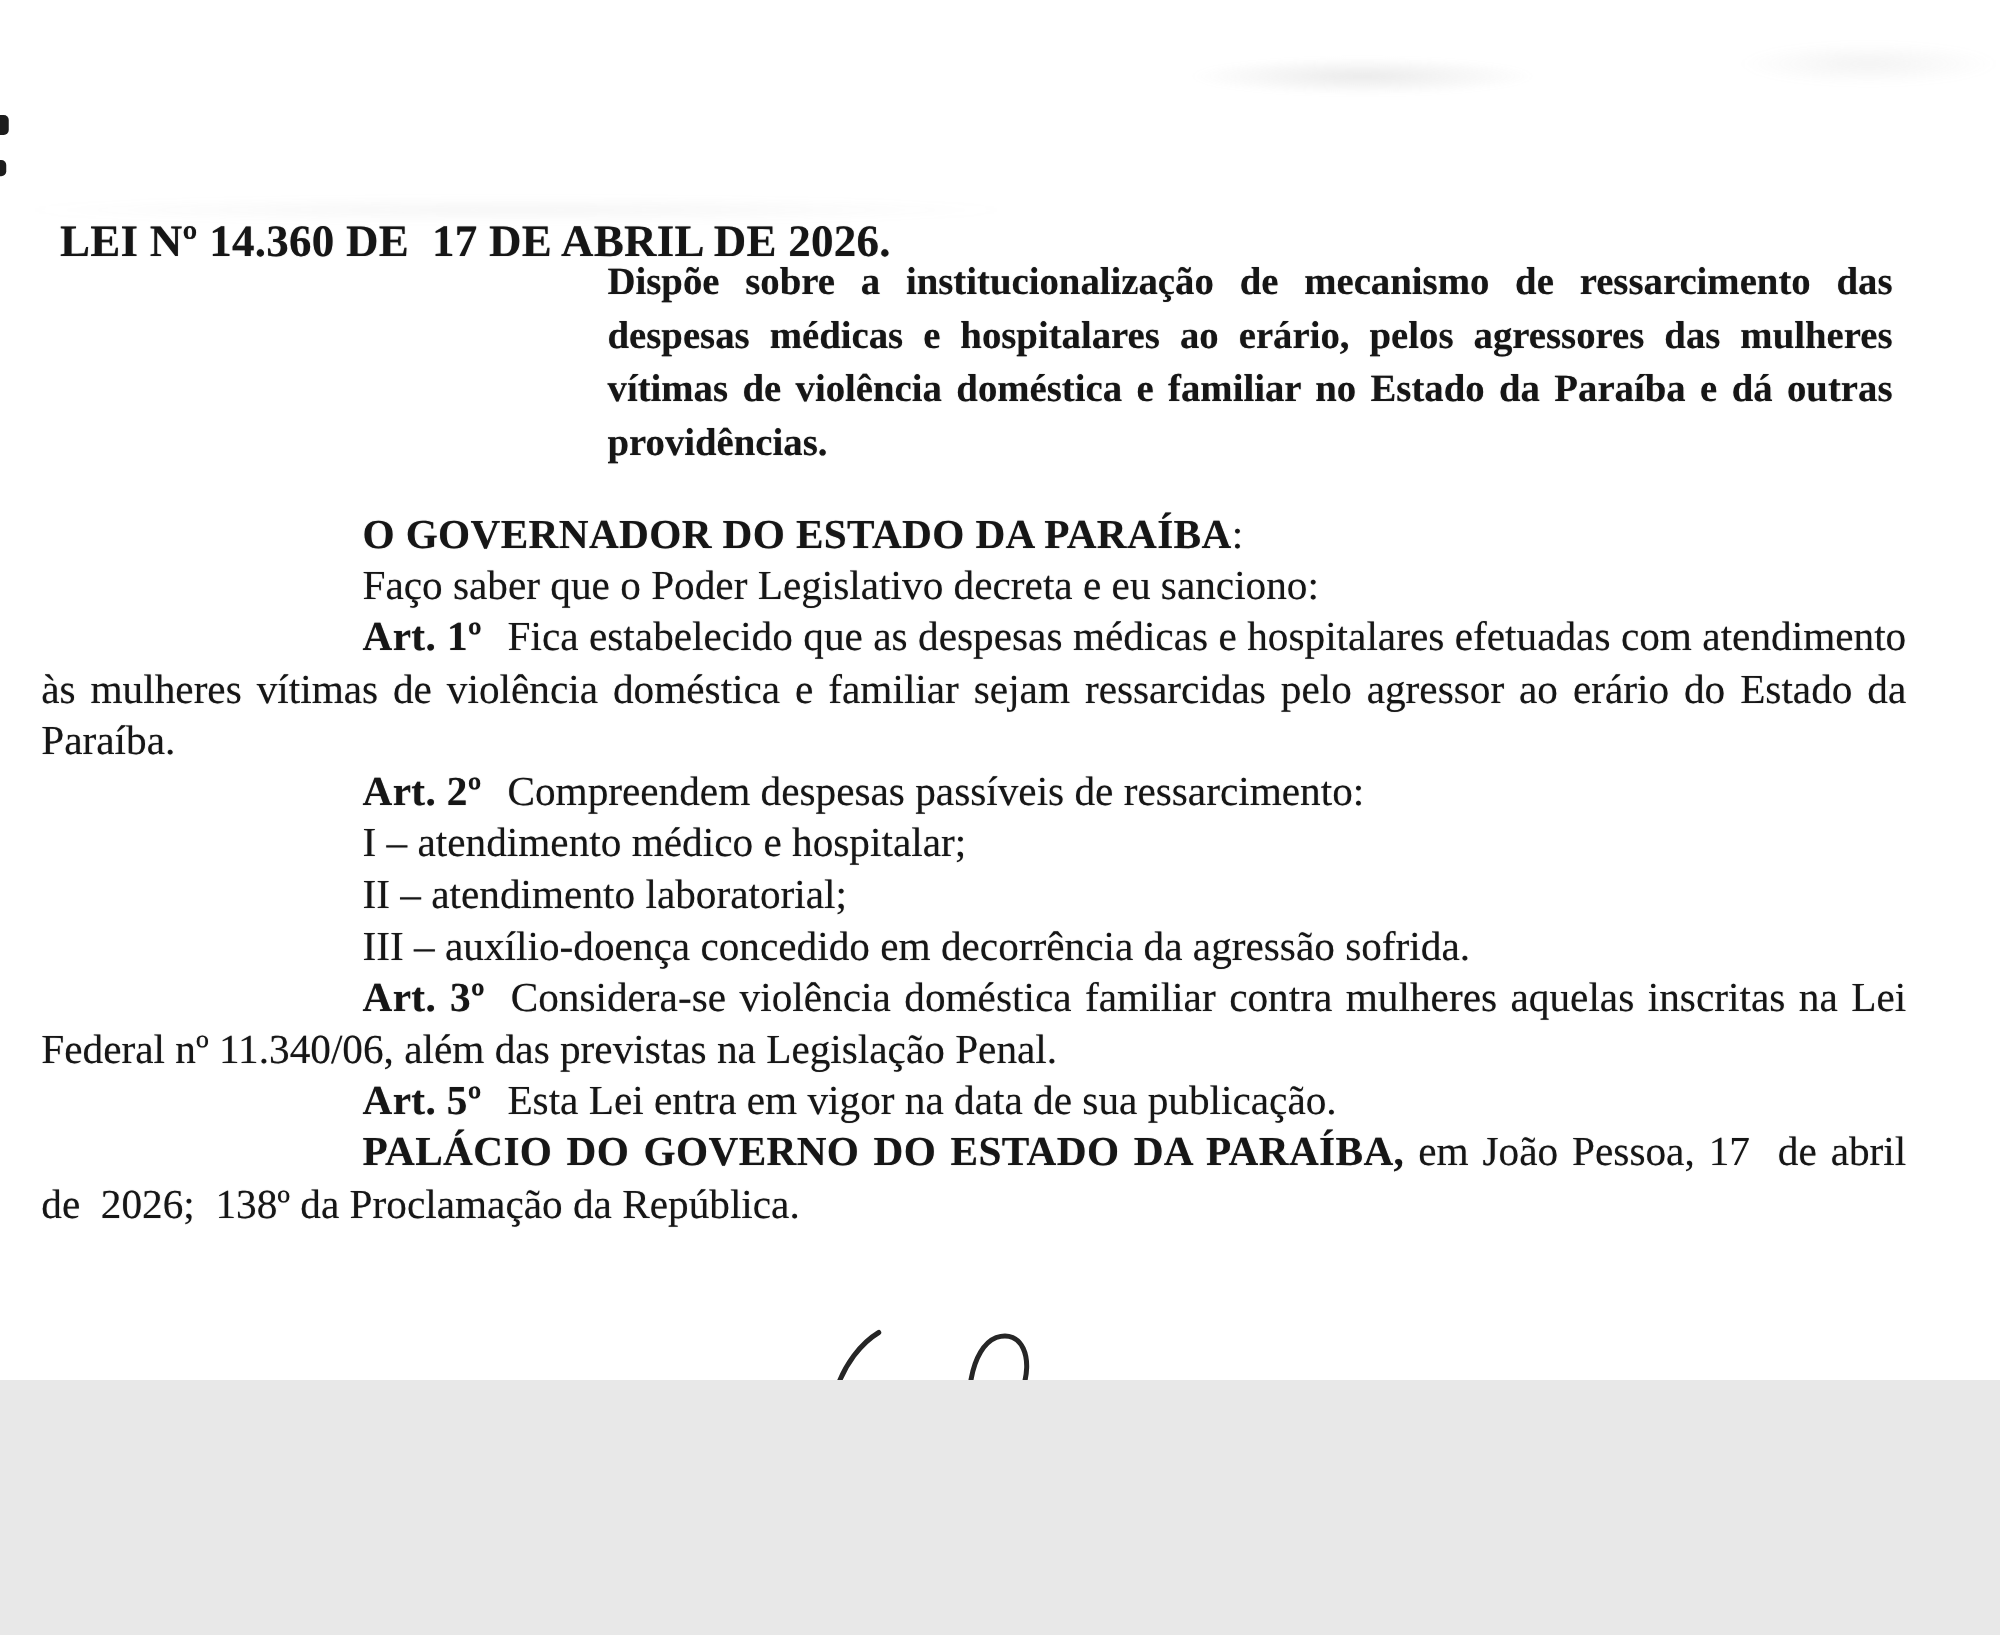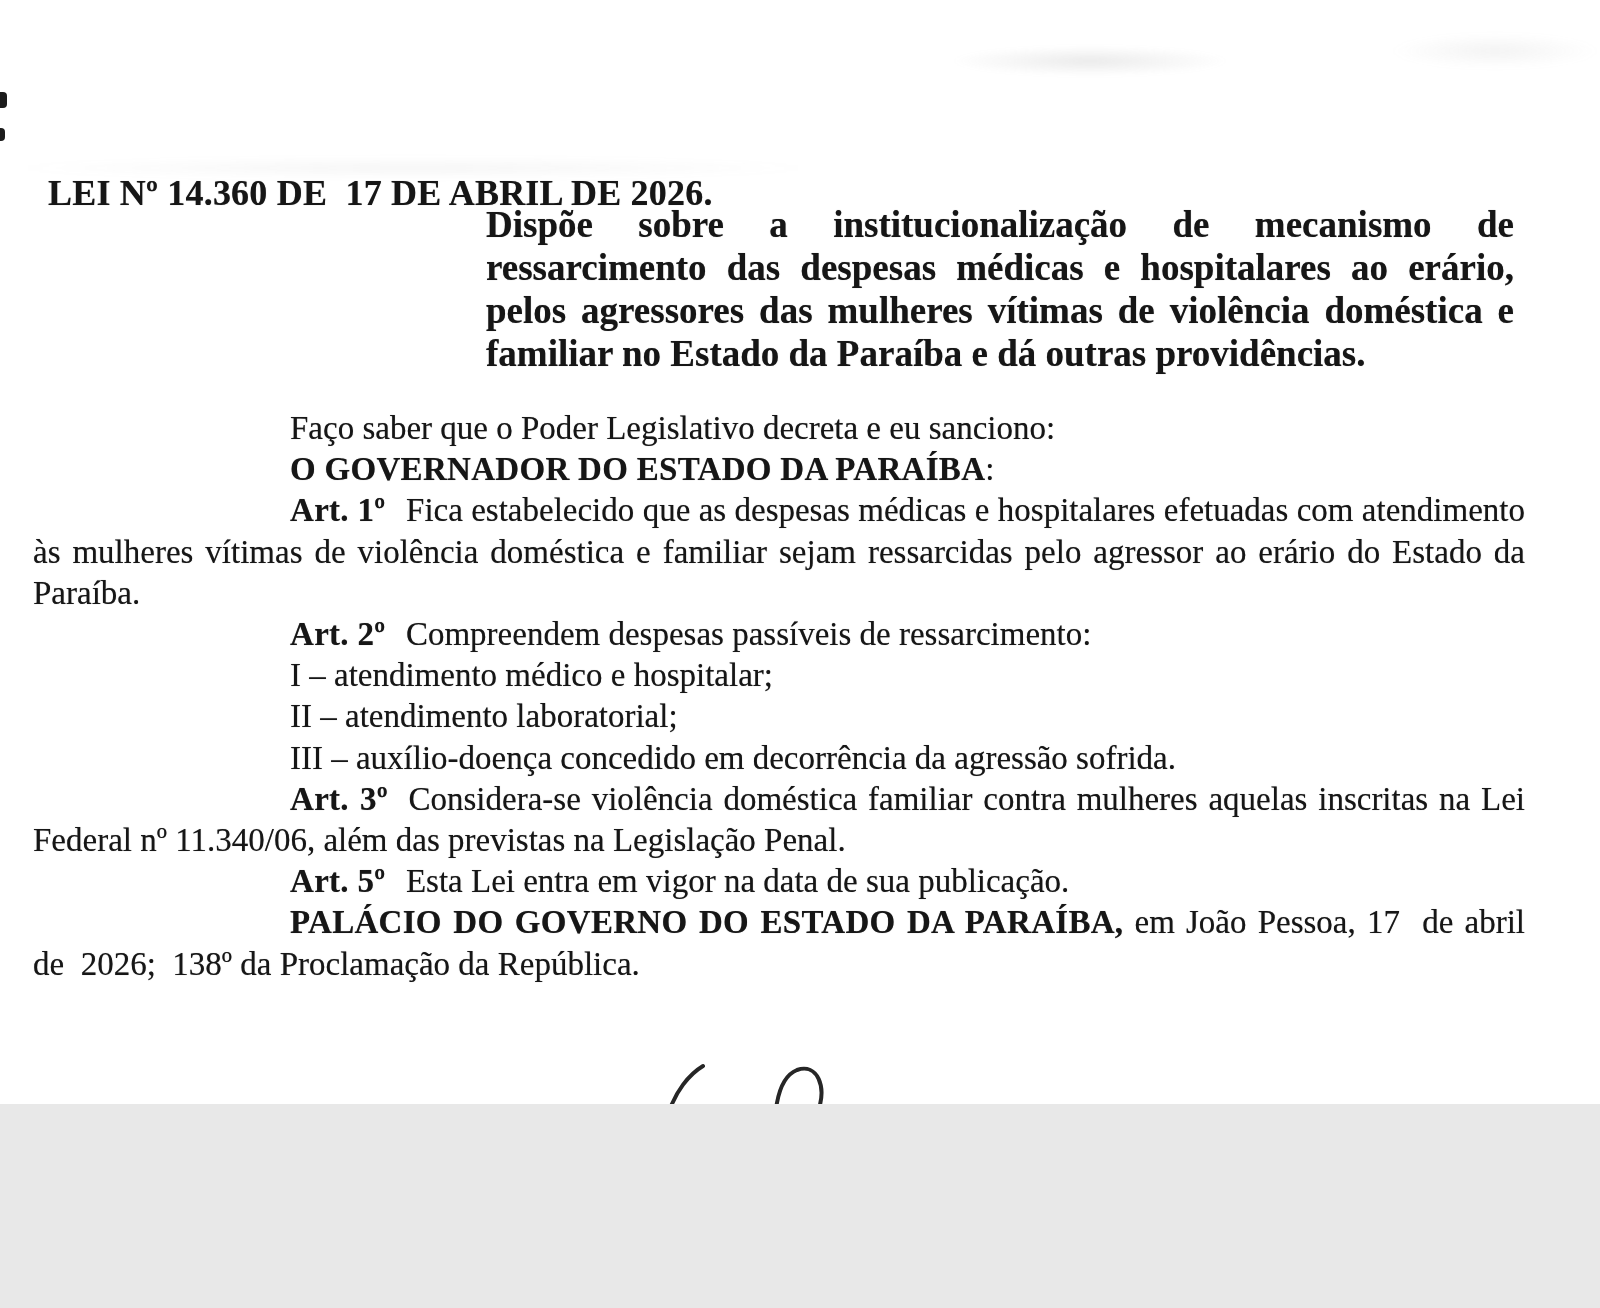--- a/index.html
+++ b/index.html
@@ -26,21 +26,21 @@
     letter-spacing: 0.2px;
     white-space: pre;
   }
 
   .ementa {
     position: absolute;
     left: 486px;
     top: 203px;
     width: 1028px;
     font-weight: bold;
-    font-size: 37px;
+    font-size: 31px;
     line-height: 43px;
     text-align: justify;
   }
 
   .body-text {
     position: absolute;
     left: 33px;
     top: 408px;
     width: 1492px;
     font-size: 33px;
@@ -112,23 +112,23 @@
   <div class="smudge m3"></div>
 
   <div class="header">
     <div>LEI Nº 14.360 DE  17 DE ABRIL DE 2026.</div>
   </div>
 
   <div class="ementa">Dispõe sobre a institucionalização de mecanismo de ressarcimento das despesas médicas e hospitalares ao erário, pelos agressores das mulheres vítimas de violência doméstica e familiar no Estado da Pa­raíba e dá outras providências.</div>
 
   <div class="body-text">
 
+    <p><b class="lbl">O GOVERNADOR DO ESTADO DA PARAÍBA</b><span>:</span></p>
+
     <p><span>Faço saber que o Poder Legislativo decreta e eu sanciono:</span></p>
-
-    <p><b class="lbl">O GOVERNADOR DO ESTADO DA PARAÍBA</b><span>:</span></p>
 
     <p><b class="lbl">Art. 1º</b><span class="artgap"></span><span>Fica estabelecido que as despesas médicas e hospitalares efetuadas com aten­dimento às mulheres vítimas de violência doméstica e familiar sejam ressarcidas pelo agressor ao erário do Estado da Paraíba.</span></p>
 
     <p><b class="lbl">Art. 2º</b><span class="artgap"></span><span>Compreendem despesas passíveis de ressarcimento:</span></p>
 
     <p><span>I – atendimento médico e hospitalar;</span></p>
     <p><span>II – atendimento laboratorial;</span></p>
     <p><span>III – auxílio-doença concedido em decorrência da agressão sofrida.</span></p>
 
     <p><b class="lbl">Art. 3º</b><span class="artgap"></span><span>Considera-se violência doméstica familiar contra mulheres aquelas inscritas na Lei Federal nº 11.340/06, além das previstas na Legislação Penal.</span></p>

